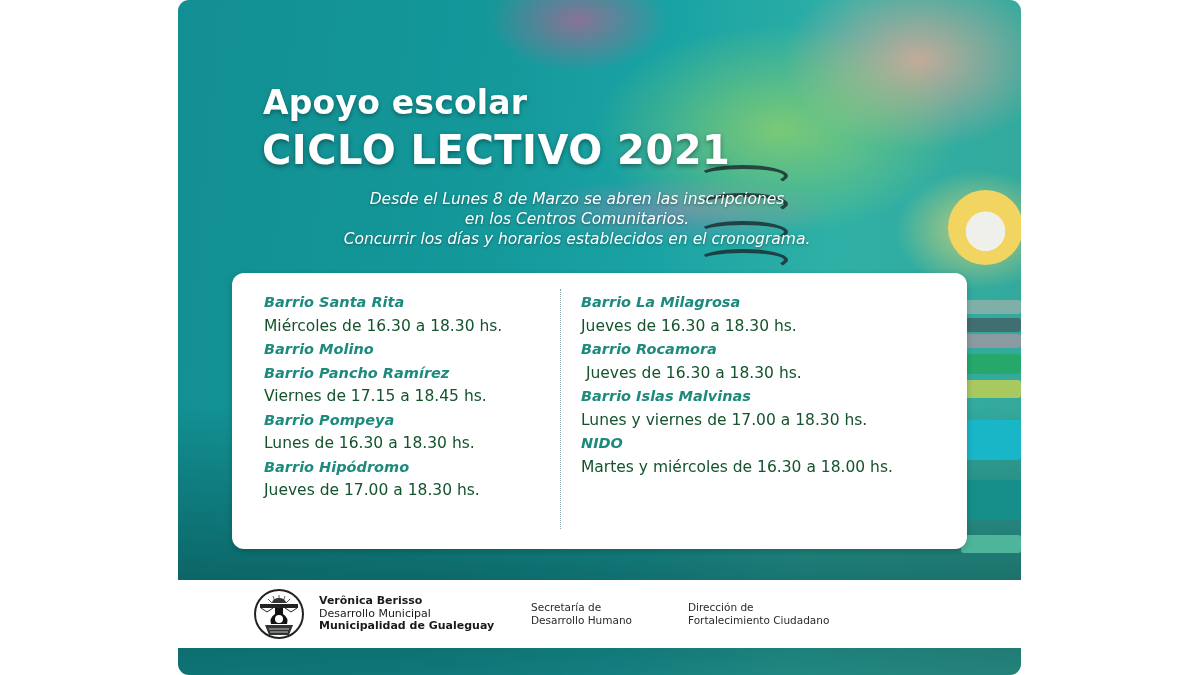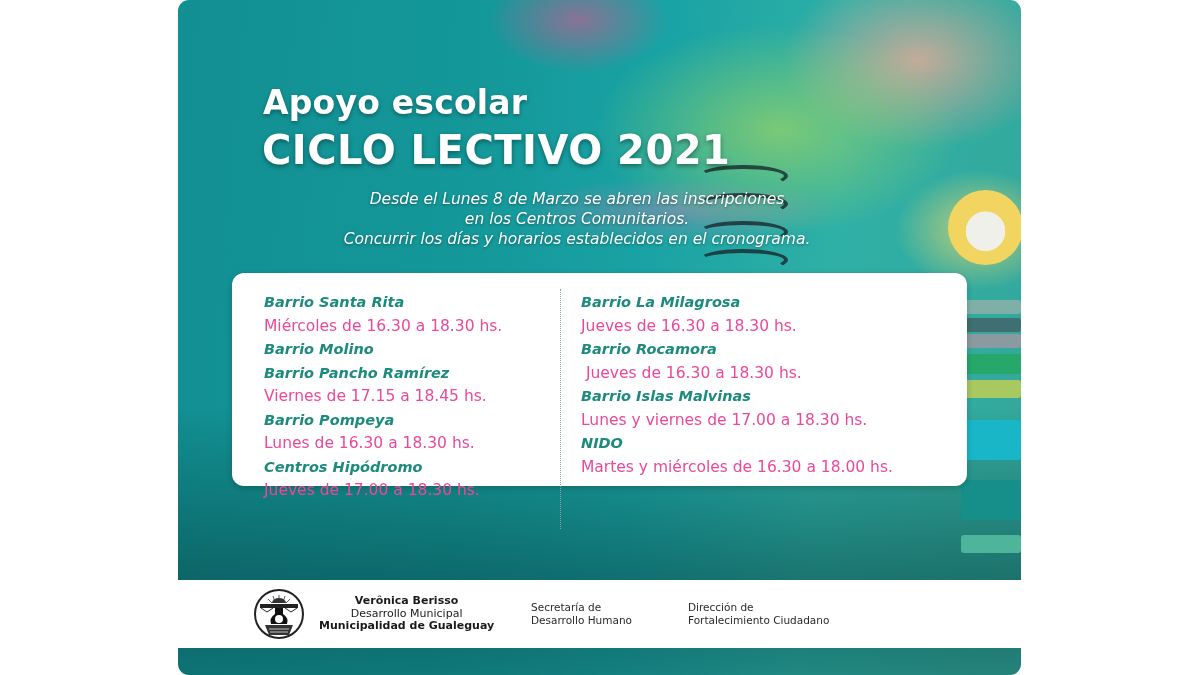--- a/index.html
+++ b/index.html
@@ -37,51 +37,51 @@
       letter-spacing: 0.5px; text-shadow: 0 2px 5px rgba(0,0,0,0.4);
     }
     .intro {
       position: absolute; left: 89px; top: 189px; width: 620px;
       font-family: "DejaVu Sans", sans-serif; font-style: italic; font-size: 15.5px; line-height: 20px;
       color: #ffffff; text-shadow: 0 1px 3px rgba(0,0,0,0.4);
     }
     .intro div { white-space: nowrap; text-align: center; }
 
     .schedule-card {
-      position: absolute; left: 54px; top: 273px; width: 735px; height: 213px;
+      position: absolute; left: 54px; top: 273px; width: 735px; height: 276px;
       background: #ffffff; border-radius: 12px;
       box-shadow: 0 2px 6px rgba(0,0,0,0.2);
     }
     .col {
       position: absolute; top: 18px;
     }
     .col-left { left: 32px; }
     .col-right { left: 349px; }
     .divider {
       position: absolute; left: 328px; top: 16px; height: 240px; width: 0;
       border-left: 1.5px dotted #8aa3a6;
     }
     .entry { margin: 0; }
     .barrio {
       font-family: "DejaVu Sans", sans-serif; font-style: italic; font-weight: bold;
       font-size: 14.5px; color: #1d8a7e; height: 23.5px; line-height: 23.5px; white-space: nowrap;
     }
     .horario {
-      font-family: "DejaVu Sans", sans-serif; font-size: 15.5px; color: #ec4899;
+      font-family: "DejaVu Sans", sans-serif; font-size: 15.5px; color: #14532d;
       height: 23.5px; line-height: 23.5px; white-space: nowrap;
     }
 
     .footer-band {
       position: absolute; left: 0; top: 580px; width: 843px; height: 68px; background: #ffffff;
     }
     .logo {
       position: absolute; left: 75px; top: 8px; width: 52px; height: 52px;
     }
     .footer-block { position: absolute; top: 15px; font-family: "DejaVu Sans", sans-serif; color: #1a1a1a; }
-    .f-main { left: 141px; font-size: 11px; line-height: 12.5px; text-align: center; }
+    .f-main { left: 141px; font-size: 11px; line-height: 12.5px; }
     .f-main .bold { font-weight: bold; }
     .f-sec { left: 353px; top: 21px; font-size: 10.5px; line-height: 13px; color: #2a2a2a; }
     .f-dir { left: 510px; top: 21px; font-size: 10.5px; line-height: 13px; color: #2a2a2a; }
   </style>
 </head>
 <body>
 
 <div class="poster">
 
   <div style="position:absolute;left:520px;top:165px;width:110px;height:140px;">
@@ -123,21 +123,21 @@
       </div>
       <div class="entry">
         <div class="barrio">Barrio Pancho Ramírez</div>
         <div class="horario">Viernes de 17.15 a 18.45 hs.</div>
       </div>
       <div class="entry">
         <div class="barrio">Barrio Pompeya</div>
         <div class="horario">Lunes de 16.30 a 18.30 hs.</div>
       </div>
       <div class="entry">
-        <div class="barrio">Centros Hipódromo</div>
+        <div class="barrio">Barrio Hipódromo</div>
         <div class="horario">Jueves de 17.00 a 18.30 hs.</div>
       </div>
     </div>
 
     <div class="divider"></div>
 
     <div class="col col-right">
       <div class="entry">
         <div class="barrio">Barrio La Milagrosa</div>
         <div class="horario">Jueves de 16.30 a 18.30 hs.</div>

